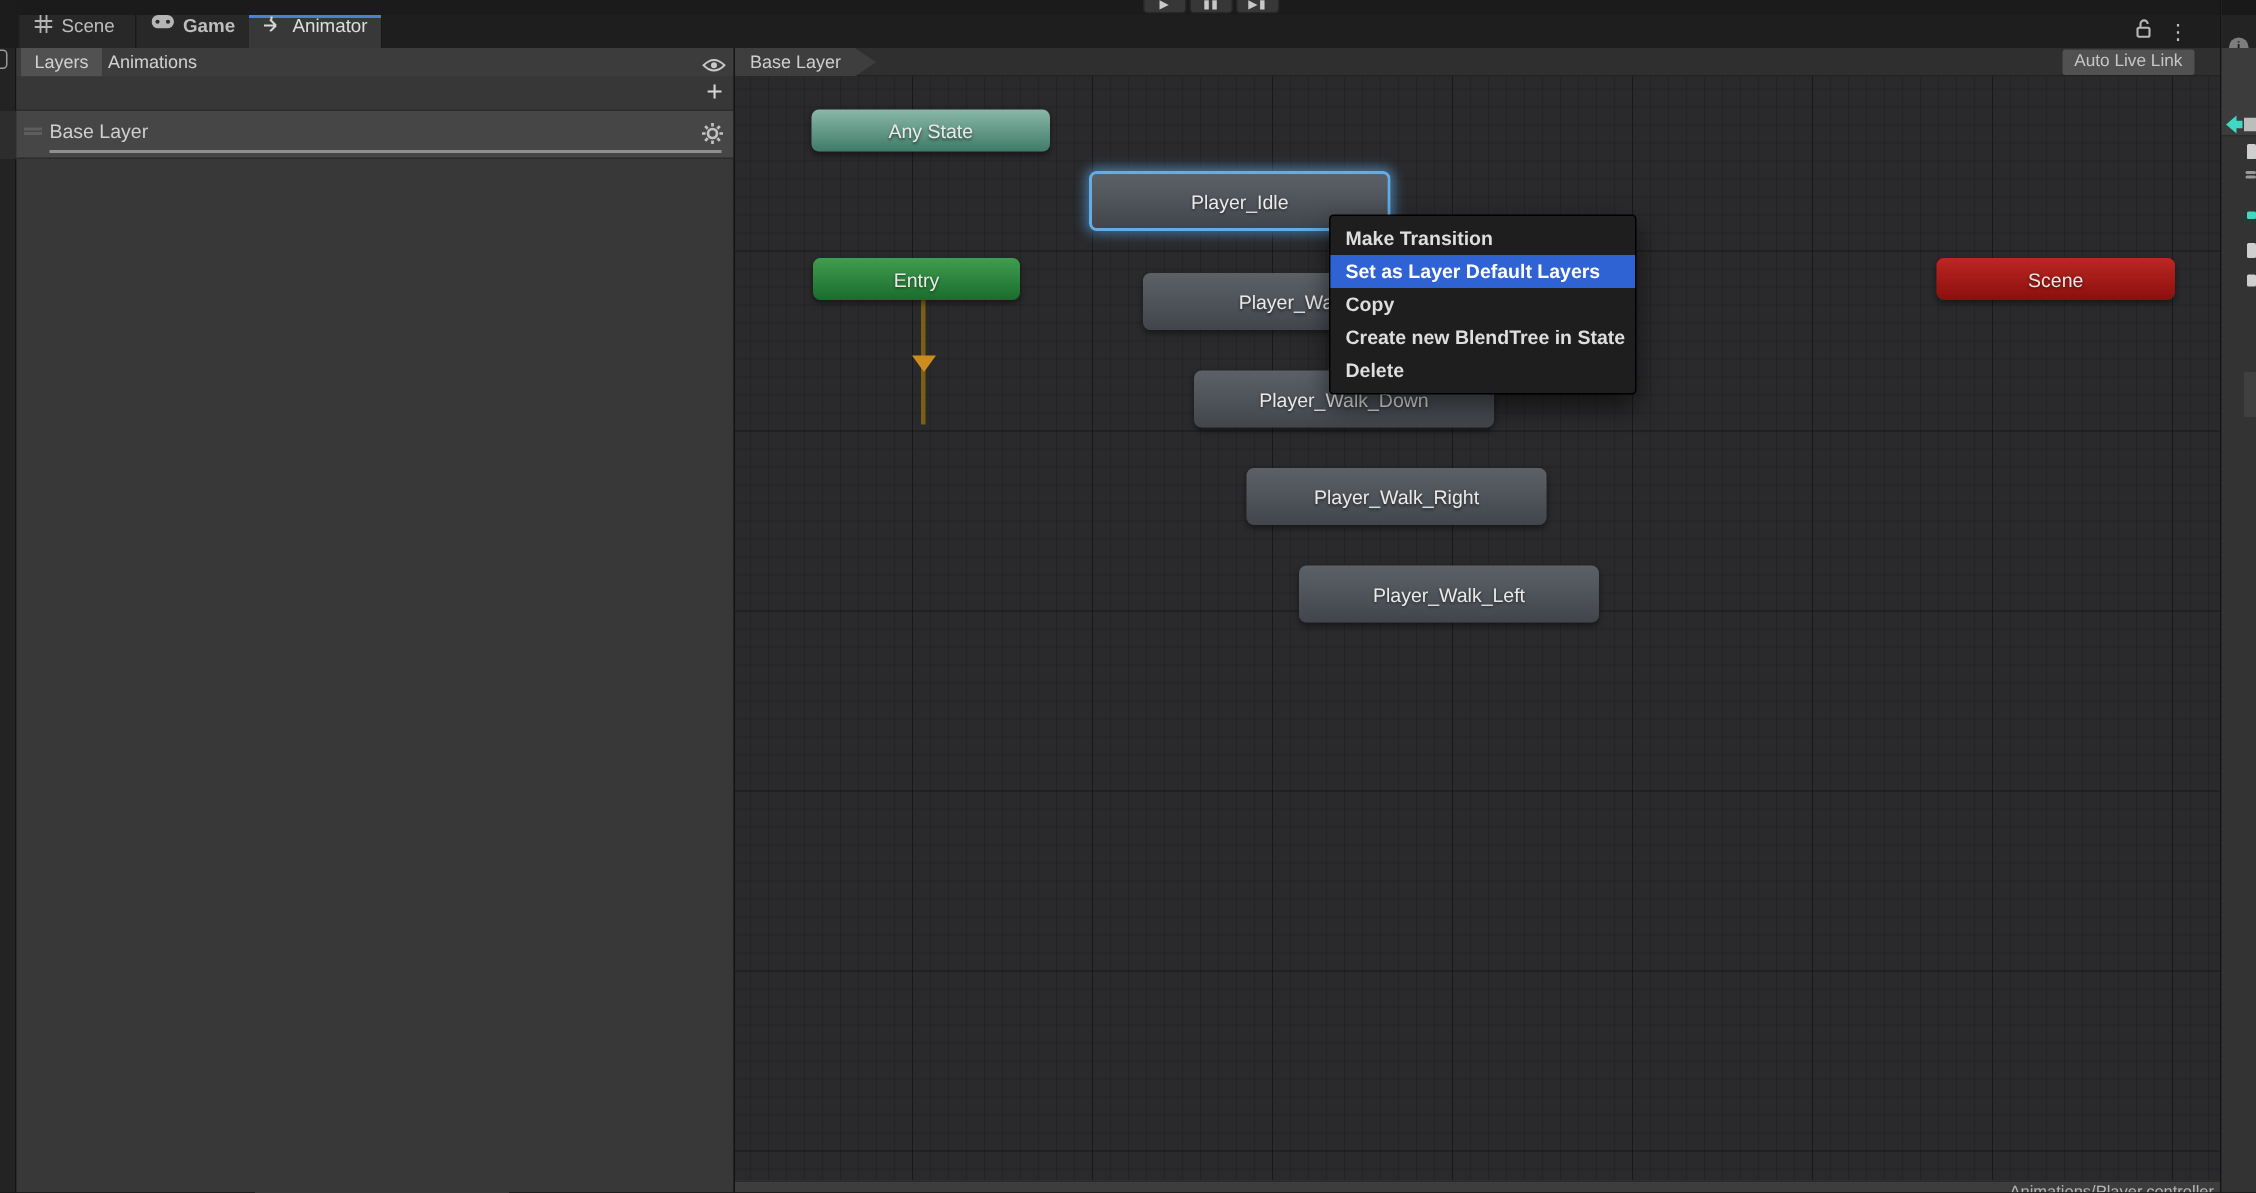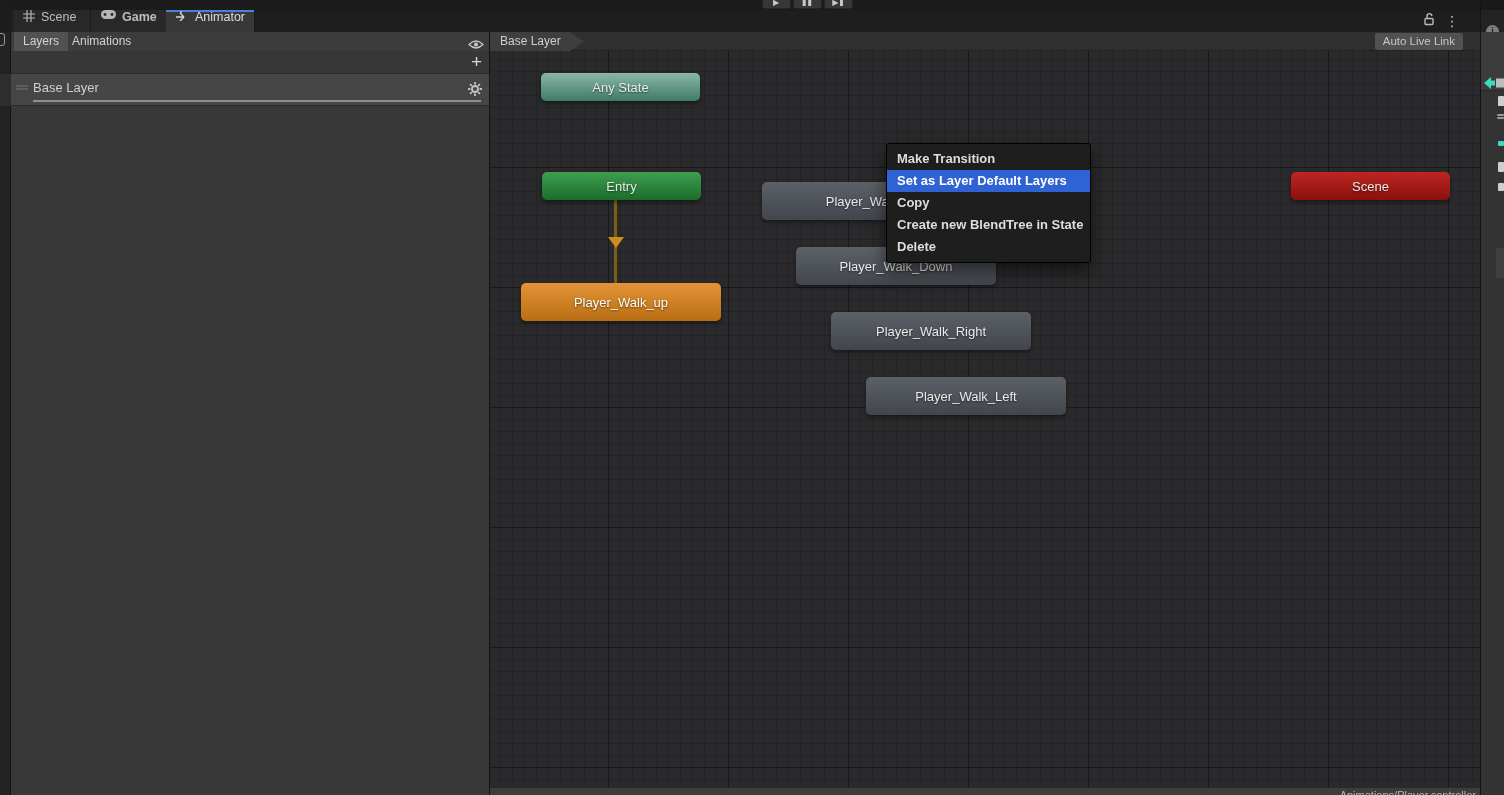--- a/index.html
+++ b/index.html
@@ -71,21 +71,21 @@
   .node{position:absolute;display:flex;align-items:center;justify-content:center;font-size:13px;color:#eaeaea;
         border-radius:5px;text-shadow:0 1px 2px rgba(0,0,0,.55);box-shadow:0 2px 4px rgba(0,0,0,.45);z-index:2;}
   .k-state{background:linear-gradient(#5c6168,#42464c);}
   .k-any{background:linear-gradient(#8ab7a8,#3f7b68);}
   .k-entry{background:linear-gradient(#3f9e4f,#1b6c2c);}
   .k-exit{background:linear-gradient(#bd2722,#8a0f0d);}
   .k-default{background:linear-gradient(#e39438,#b96d12);color:#fdfdfd;}
   .selected{border:2px solid #64ace4;box-shadow:0 0 8px 2px rgba(90,168,230,.65),0 2px 4px rgba(0,0,0,.4);}
   .n-any{left:51px;top:22px;width:159px;height:28px;}
   .n-idle{left:236px;top:63px;width:201px;height:40px;}
-  .n-entry{left:52px;top:121px;width:159px;height:28px;}
+  .n-entry{left:52px;top:121px;width:138px;height:28px;}
   .n-walk{left:272px;top:131px;width:200px;height:38px;z-index:1;}
   .n-exit{left:801px;top:121px;width:159px;height:28px;}
   .n-down{left:306px;top:196px;width:200px;height:38px;z-index:1;}
   .n-up{left:31px;top:232px;width:200px;height:38px;}
   .n-right{left:341px;top:261px;width:200px;height:38px;}
   .n-left{left:376px;top:326px;width:200px;height:38px;}
 
   
   .trans-line{position:absolute;left:124px;top:149px;width:3px;height:83px;background:#7a5f14;z-index:1;}
   .trans-head{position:absolute;left:118px;top:186px;width:0;height:0;z-index:1;
@@ -210,25 +210,25 @@
     <div class="graph-header">
       <div class="breadcrumb">Base Layer</div>
       <div class="auto-live">Auto Live Link</div>
     </div>
 
     <div class="canvas">
       <div class="trans-line"></div>
       <div class="trans-head"></div>
 
       <div class="node k-any n-any">Any State</div>
+      <div class="node k-state selected n-idle">Player_Idle</div>
       <div class="node k-entry n-entry">Entry</div>
       <div class="node k-state n-walk">Player_Walk</div>
       <div class="node k-exit n-exit">Scene</div>
       <div class="node k-state n-down">Player_Walk_Down</div>
-      <div class="node k-default n-up">Player_Walk_up</div>
       <div class="node k-state n-right">Player_Walk_Right</div>
       <div class="node k-state n-left">Player_Walk_Left</div>
 
       <div class="ctx">
         <div class="ctx-item">Make Transition</div>
         <div class="ctx-item hl">Set as Layer Default Layers</div>
         <div class="ctx-item">Copy</div>
         <div class="ctx-item">Create new BlendTree in State</div>
         <div class="ctx-item">Delete</div>
       </div>

